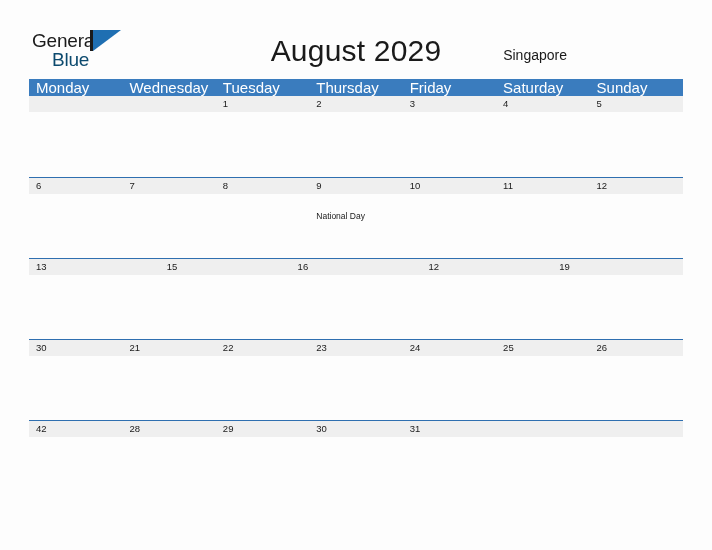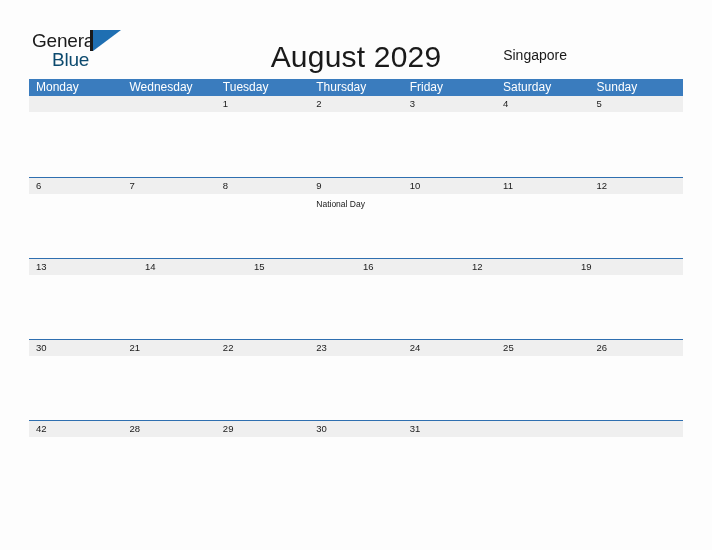--- a/index.html
+++ b/index.html
@@ -77,21 +77,21 @@
     top: 0;
     width: 0;
     height: 0;
     border-left: 28px solid #1f6fb2;
     border-bottom: 21px solid transparent;
   }
 
   .cal-title {
     position: absolute;
     left: 0;
-    top: 38px;
+    top: 32px;
     width: 712px;
     text-align: center;
     font-size: 30px;
     line-height: 38px;
     font-weight: normal;
     color: #1a1a1a;
     letter-spacing: 0.2px;
   }
 
   .cal-location {
@@ -113,21 +113,21 @@
   }
 
   .weekdays {
     display: flex;
     width: 100%;
     height: 17px;
     background: #3a7cbe;
   }
   .weekday {
     flex: 1 1 0;
-    font-size: 12px;
+    font-size: 15px;
     line-height: 17px;
     color: #ffffff;
     padding-left: 7px;
     box-sizing: border-box;
     white-space: nowrap;
     overflow: hidden;
   }
 
   .week {
     width: 100%;
@@ -162,21 +162,21 @@
   .day-num {
     position: relative;
     font-size: 9.5px;
     line-height: 16px;
     color: #1a1a1a;
     display: block;
     height: 16px;
   }
   .day-events {
     position: relative;
-    padding-top: 4px;
+    padding-top: 16px;
   }
   .event {
     font-size: 8.5px;
     line-height: 12px;
     color: #1a1a1a;
     white-space: nowrap;
     overflow: hidden;
   }
 </style>
 </head>
@@ -267,23 +267,20 @@
             </div>
           </div>
         </div>
         <div class="week">
           <div class="week-band"></div>
           <div class="week-cells">
             <div class="day">
               <span class="day-num">13</span>
             </div>
             <div class="day">
-              <span class="day-num">14</span>
-            </div>
-            <div class="day">
               <span class="day-num">15</span>
             </div>
             <div class="day">
               <span class="day-num">16</span>
             </div>
             <div class="day">
               <span class="day-num">12</span>
             </div>
             <div class="day">
               <span class="day-num">19</span>

